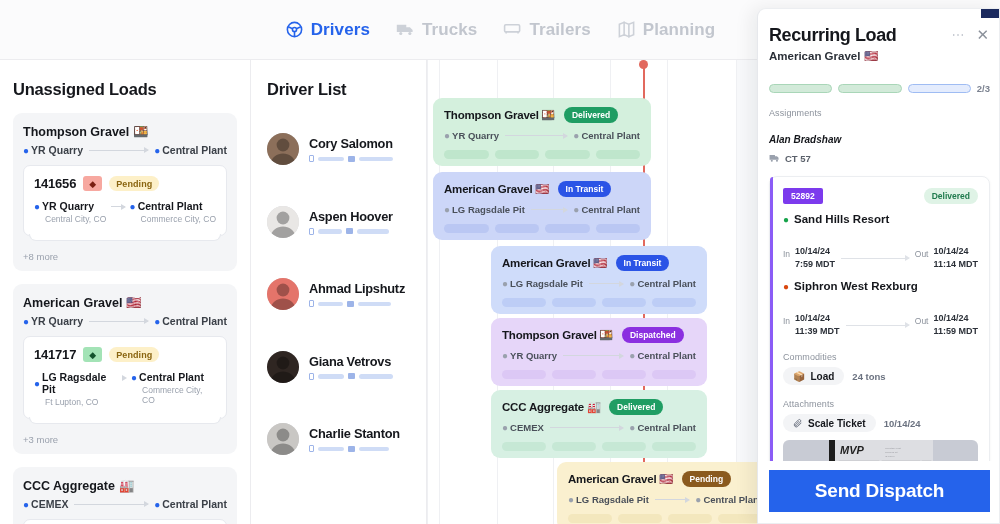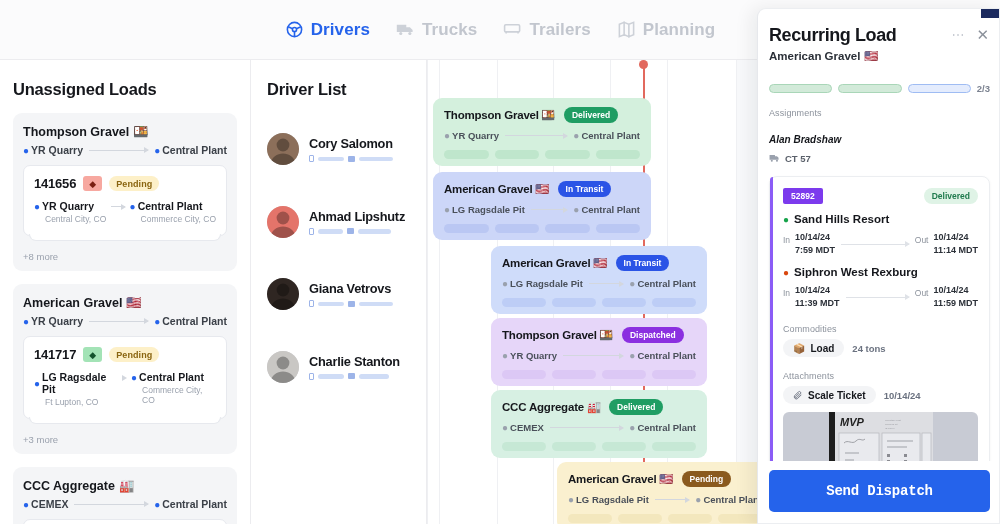--- a/index.html
+++ b/index.html
@@ -156,21 +156,21 @@
     box-shadow: 0 1px 3px rgba(20,22,28,.05);
   }
   .detail-card:before {
     content: ""; position: absolute; left: 0; top: 0; bottom: 0; width: 3px;
     background: #8b5cf6; border-radius: 8px 0 0 8px;
   }
   .dc-top { display: flex; align-items: center; justify-content: space-between; }
   .idpill { background: #7c3aed; color: #fff; font-size: 8.5px; font-weight: 700; padding: 3px 8px; border-radius: 2px; }
   .delivpill { background: #dff3e6; color: #1f7a4d; font-size: 8.5px; font-weight: 700; padding: 3px 8px; border-radius: 10px; }
   .stopname { font-size: 11.5px; font-weight: 700; color: #15171c; margin-top: 9px; display: flex; align-items: center; gap: 3px; }
-  .times { display: flex; align-items: center; margin-top: 6px; }
+  .times { display: flex; align-items: center; margin-top: 20px; }
   .tcol { display: flex; align-items: flex-start; gap: 5px; }
   .tlbl { font-size: 8.5px; color: #8d939d; padding-top: 4px; }
   .tval { font-size: 9px; color: #2b3038; font-weight: 600; line-height: 1.45; }
   .tarrow { flex: 1; height: 1px; background: #dfe2e7; margin: 0 6px; position: relative; }
   .tarrow:after {
     content: ""; position: absolute; right: -1px; top: -2.5px;
     border-left: 5px solid #dfe2e7; border-top: 3px solid transparent; border-bottom: 3px solid transparent;
   }
   .chiprow { display: flex; align-items: center; gap: 8px; margin-top: 5px; }
   .chip {
@@ -178,23 +178,23 @@
     border-radius: 11px; padding: 3.5px 10px; font-size: 10px; font-weight: 700; color: #15171c;
   }
   .chipmeta { font-size: 9.5px; color: #6b7280; font-weight: 600; }
   .attach-img {
     margin-top: 8px; height: 105px; border-radius: 6px; background: #c8cbd4;
     display: flex; align-items: center; justify-content: center; overflow: hidden;
   }
 
   .dispatch-wrap { position: absolute; left: 0; right: 0; bottom: 0; background: #fff; padding: 9px 9px 11px 11px; }
   .dispatch {
-    width: 100%; height: 42px; border: none; border-radius: 5px; background: #2563eb;
-    color: #fff; font-size: 14px; font-weight: 700; cursor: pointer;
-    font-family: Liberation Mono, monospace; letter-spacing: -.2px;
+    width: 100%; height: 42px; border: none; border-radius: 0; background: #2563eb;
+    color: #fff; font-size: 19px; font-weight: 700; cursor: pointer;
+    font-family: Liberation Sans, sans-serif; letter-spacing: -.2px;
   }
   .tiny-tab { position: absolute; right: 0; top: 0; width: 18px; height: 9px; background: #1b2a5e; }
 </style>
 </head>
 <body>
 
 <div id="app">
 
   <div class="topnav">
     <div class="navitem active">
@@ -334,20 +334,36 @@
               <circle cx="16" cy="12" r="6.4" fill="rgba(0,0,0,.30)"></circle>
               <path d="M3 32c1.5-8 7-11.5 13-11.5S27.5 24 29 32z" fill="rgba(0,0,0,.30)"></path>
             </svg></div>
           <div class="drv-meta">
             <span class="drv-name">Cory Salomon</span>
             <span class="drv-bars">
               <span class="mini-ico"></span>
               <span class="bar" style="width:26px"></span>
               <span class="mini-ico box"></span>
               <span class="bar" style="width:34px"></span>
+            </span>
+          </div>
+        </div>
+        <div class="driver-row">
+          <div class="avatar"><svg viewBox="0 0 32 32" width="32" height="32">
+              <rect width="32" height="32" fill="#e9e7e5"></rect>
+              <circle cx="16" cy="12" r="6.4" fill="rgba(0,0,0,.30)"></circle>
+              <path d="M3 32c1.5-8 7-11.5 13-11.5S27.5 24 29 32z" fill="rgba(0,0,0,.30)"></path>
+            </svg></div>
+          <div class="drv-meta">
+            <span class="drv-name">Aspen Hoover</span>
+            <span class="drv-bars">
+              <span class="mini-ico"></span>
+              <span class="bar" style="width:24px"></span>
+              <span class="mini-ico box"></span>
+              <span class="bar" style="width:32px"></span>
             </span>
           </div>
         </div>
         <div class="driver-row">
           <div class="avatar"><svg viewBox="0 0 32 32" width="32" height="32">
               <rect width="32" height="32" fill="#e4746a"></rect>
               <circle cx="16" cy="12" r="6.4" fill="rgba(0,0,0,.30)"></circle>
               <path d="M3 32c1.5-8 7-11.5 13-11.5S27.5 24 29 32z" fill="rgba(0,0,0,.30)"></path>
             </svg></div>
           <div class="drv-meta">

